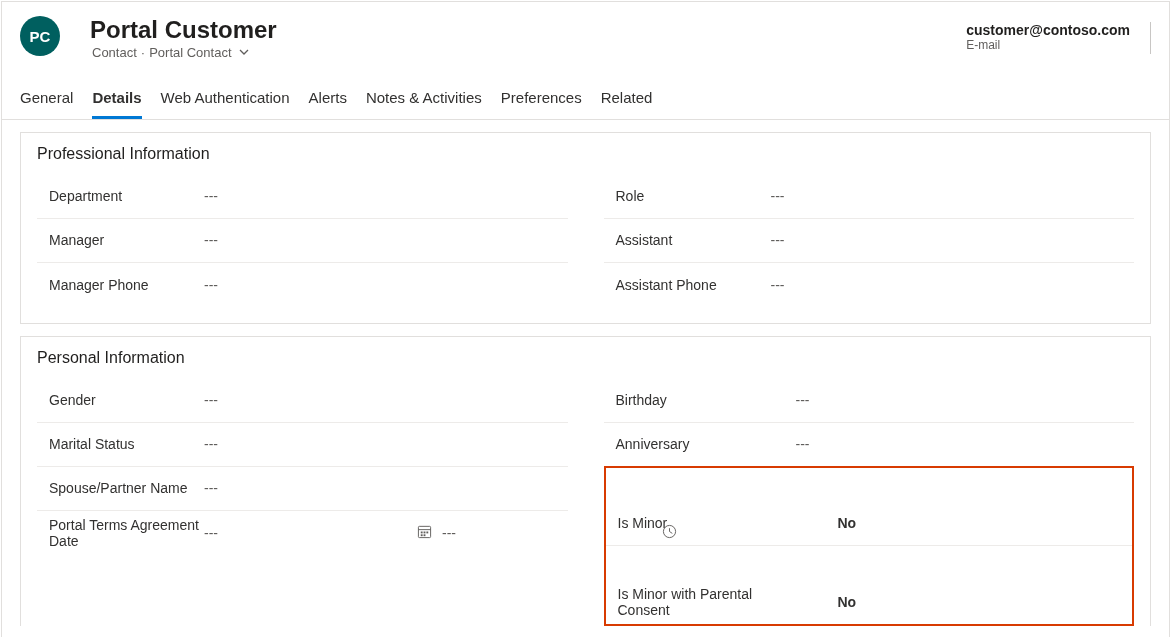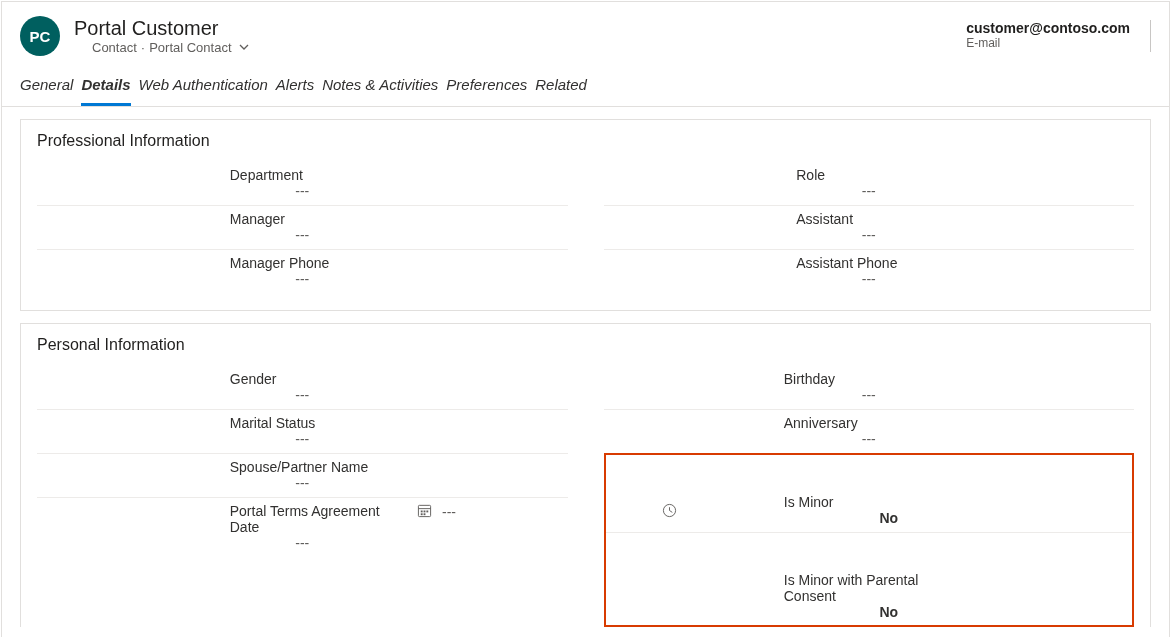--- a/index.html
+++ b/index.html
@@ -38,24 +38,25 @@
       width: 40px; height: 40px;
       border-radius: 50%;
       background: #005f5f;
       color: #fff;
       font-size: 15px;
       font-weight: 600;
       display: flex; align-items: center; justify-content: center;
     }
     .title-block { display: flex; flex-direction: column; }
     .title-main {
-      font-size: 20px;
-      font-weight: 400;
+      font-size: 24px;
+      font-weight: 700;
       color: #201f1e;
       line-height: 1.2;
+      margin-left: 16px;
     }
     .title-sub {
       font-size: 13px;
       color: #605e5c;
       display: flex;
       align-items: center;
       gap: 4px;
       margin-left: 18px;
     }
     .chevron {
@@ -72,23 +73,22 @@
     .hr-cell { display: flex; flex-direction: column; }
     .hr-value-bold { font-size: 14px; font-weight: 600; color: #201f1e; text-align: center; }
     .hr-label-small { font-size: 12px; color: #605e5c; }
     .hr-divider {
       width: 1px;
       height: 32px;
       background: #c8c6c4;
     }
     .tabs-row {
       display: flex;
-      gap: 8px;
-      margin-top: 20px;
-      font-style: italic;
+      gap: 19px;
+      margin-top: 29px;
     }
     .tab {
       padding-bottom: 10px;
       font-size: 15px;
       color: #323130;
       cursor: pointer;
       border-bottom: 3px solid transparent;
     }
     .tab.active {
       font-weight: 600;
@@ -113,21 +113,20 @@
       gap: 36px;
     }
     .col { flex: 1; }
     .field-row {
       display: flex;
       align-items: center;
       min-height: 44px;
       border-bottom: 1px solid #edebe9;
       padding: 5px 2px;
       position: relative;
-      flex-direction: column;
     }
     .field-row:last-child { border-bottom: none; }
     .field-label {
       width: 165px;
       font-size: 14px;
       color: #323130;
       padding-left: 10px;
       flex-shrink: 0;
     }
     .field-value {

